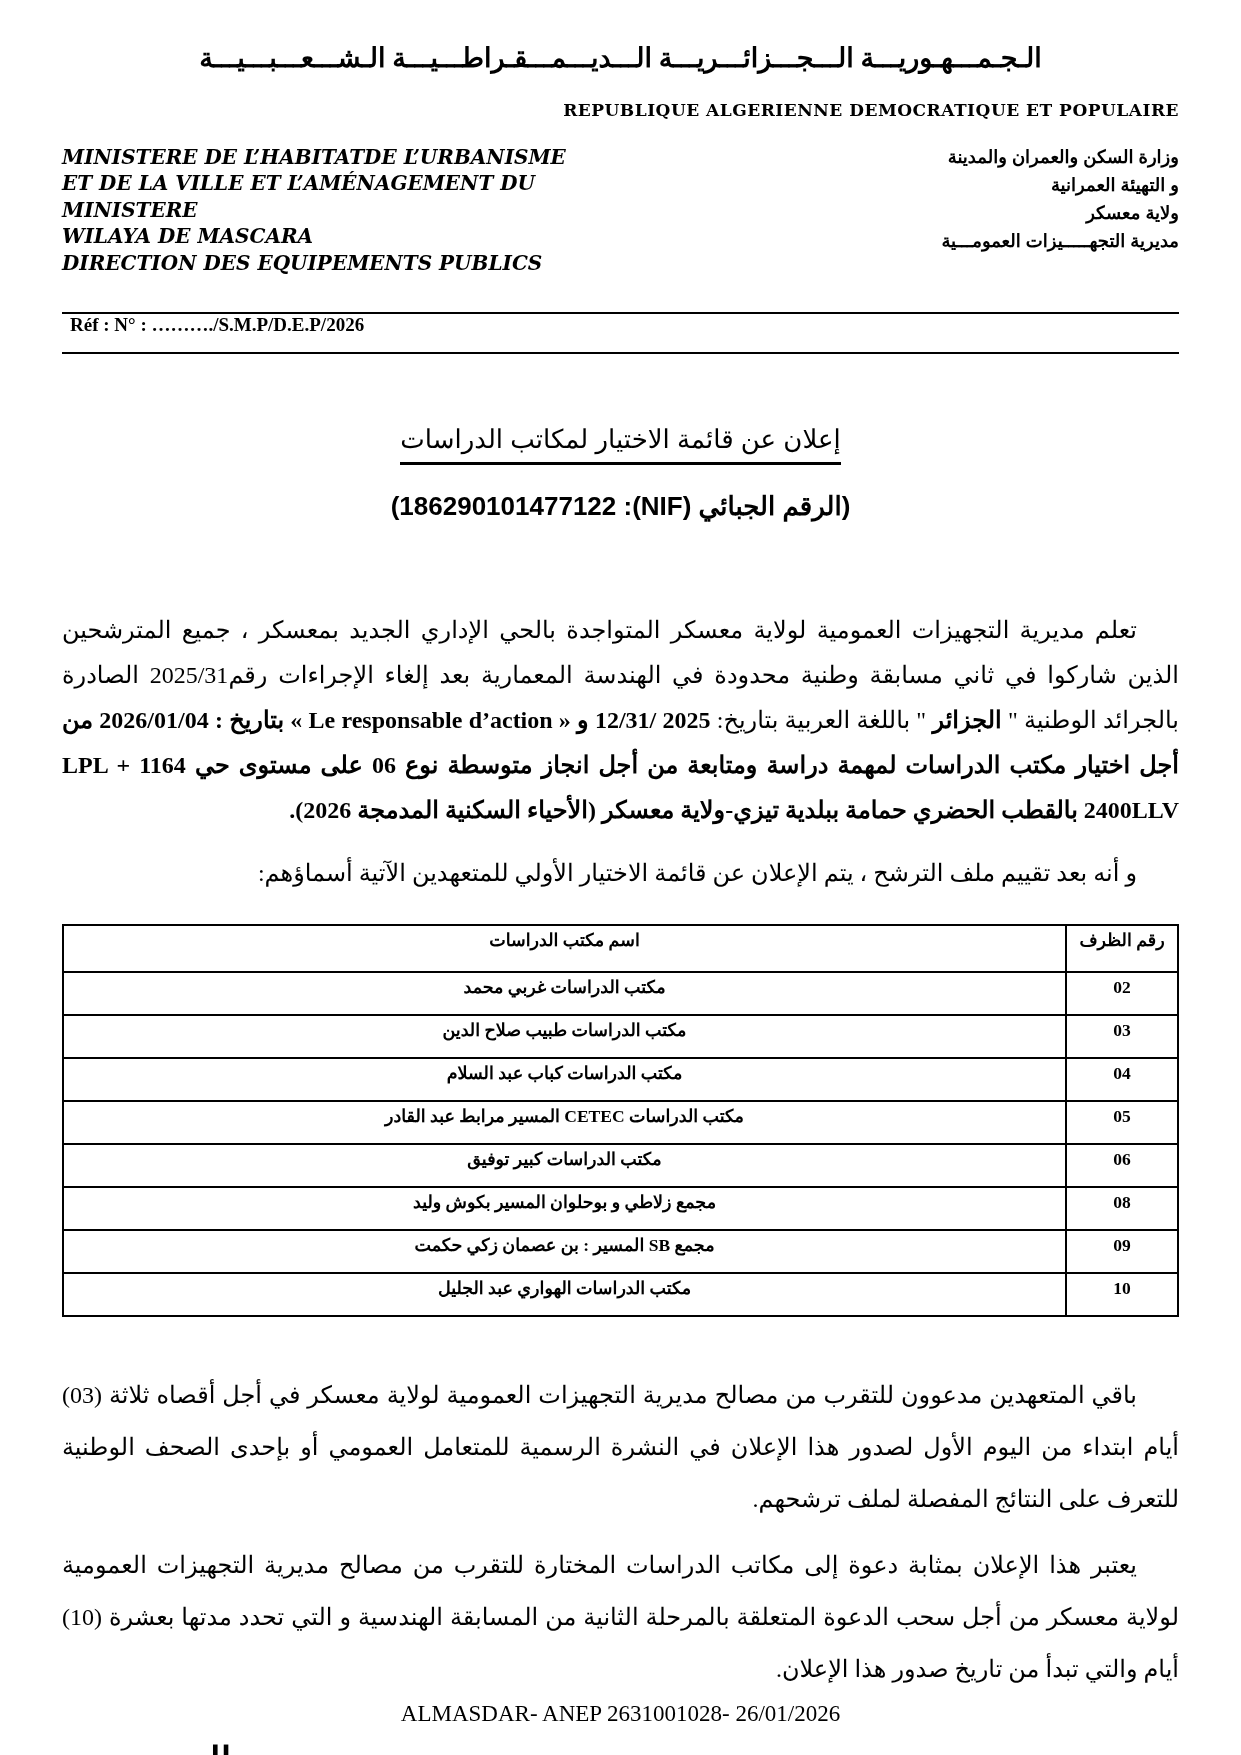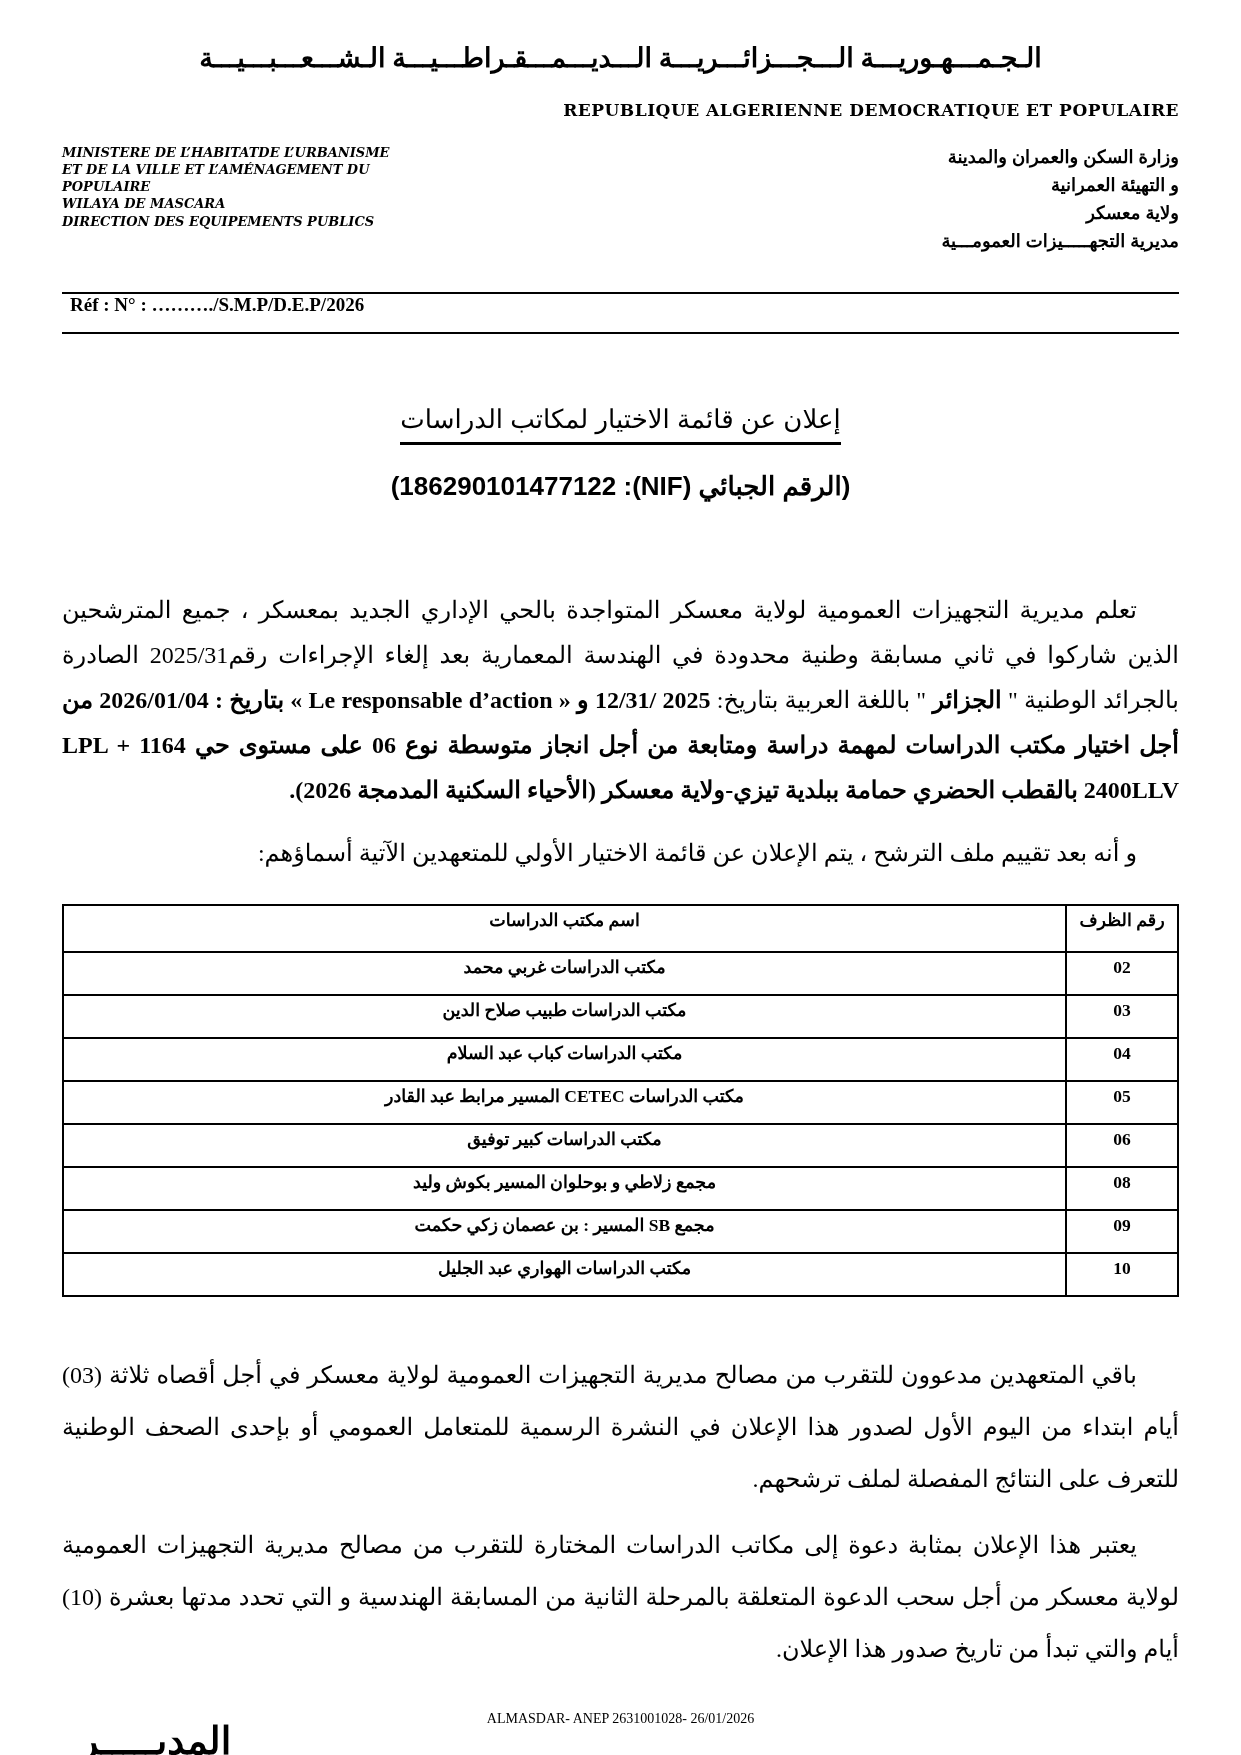--- a/index.html
+++ b/index.html
@@ -20,21 +20,21 @@
     text-align:right;
     font-family:"DejaVu Serif", serif;
     font-weight:bold;
     font-size:17px;margin-top:26px;letter-spacing:0.5px;
   }
 
   .ministry{display:flex;justify-content:space-between;margin-top:24px;}
   .ministry-fr{
     font-family:"DejaVu Serif", serif;
     font-style:italic;font-weight:bold;
-    font-size:13px;line-height:1.32;max-width:48%;
+    font-size:20px;line-height:1.32;max-width:48%;
   }
   .ministry-ar{
     direction:rtl;text-align:right;
     font-weight:bold;font-size:18px;line-height:1.55;
     font-family:"Liberation Sans", sans-serif;
   }
 
   .ref-band{
     margin-top:36px;
     border-top:2px solid #000;
@@ -85,36 +85,36 @@
   .signature{
     display:inline-block;direction:rtl;
     font-size:38px;font-weight:bold;
     border-bottom:7px solid #000;
     padding:0 6px 0 18px;
     font-family:Liberation Sans, sans-serif;
   }
 
   .footer{
     position:absolute;bottom:28px;left:0;width:100%;
-    text-align:center;font-size:14px;
+    text-align:center;font-size:23px;
   }
 </style>
 </head>
 <body>
 
 <div class="content">
 
   <div class="rep-ar">الـجـمـــهـوريـــة الـــجـــزائـــريـــة الـــديـــمـــقـراطـــيـــة الـشـــعـــبـــيـــة</div>
   <div class="rep-fr">REPUBLIQUE ALGERIENNE DEMOCRATIQUE ET POPULAIRE</div>
 
   <div class="ministry">
     <div class="ministry-fr">
       <div>MINISTERE DE L’HABITATDE L’URBANISME</div>
       <div>ET DE LA VILLE ET L’AMÉNAGEMENT DU</div>
-      <div>POPULAIRE</div>
+      <div>MINISTERE</div>
       <div>WILAYA  DE MASCARA</div>
       <div>DIRECTION DES EQUIPEMENTS PUBLICS</div>
     </div>
     <div class="ministry-ar">
       <div>وزارة السكن والعمران والمدينة</div>
       <div>و التهيئة العمرانية</div>
       <div>ولاية معسكر</div>
       <div>مديرية التجهـــــيزات العمومـــية</div>
     </div>
   </div>

